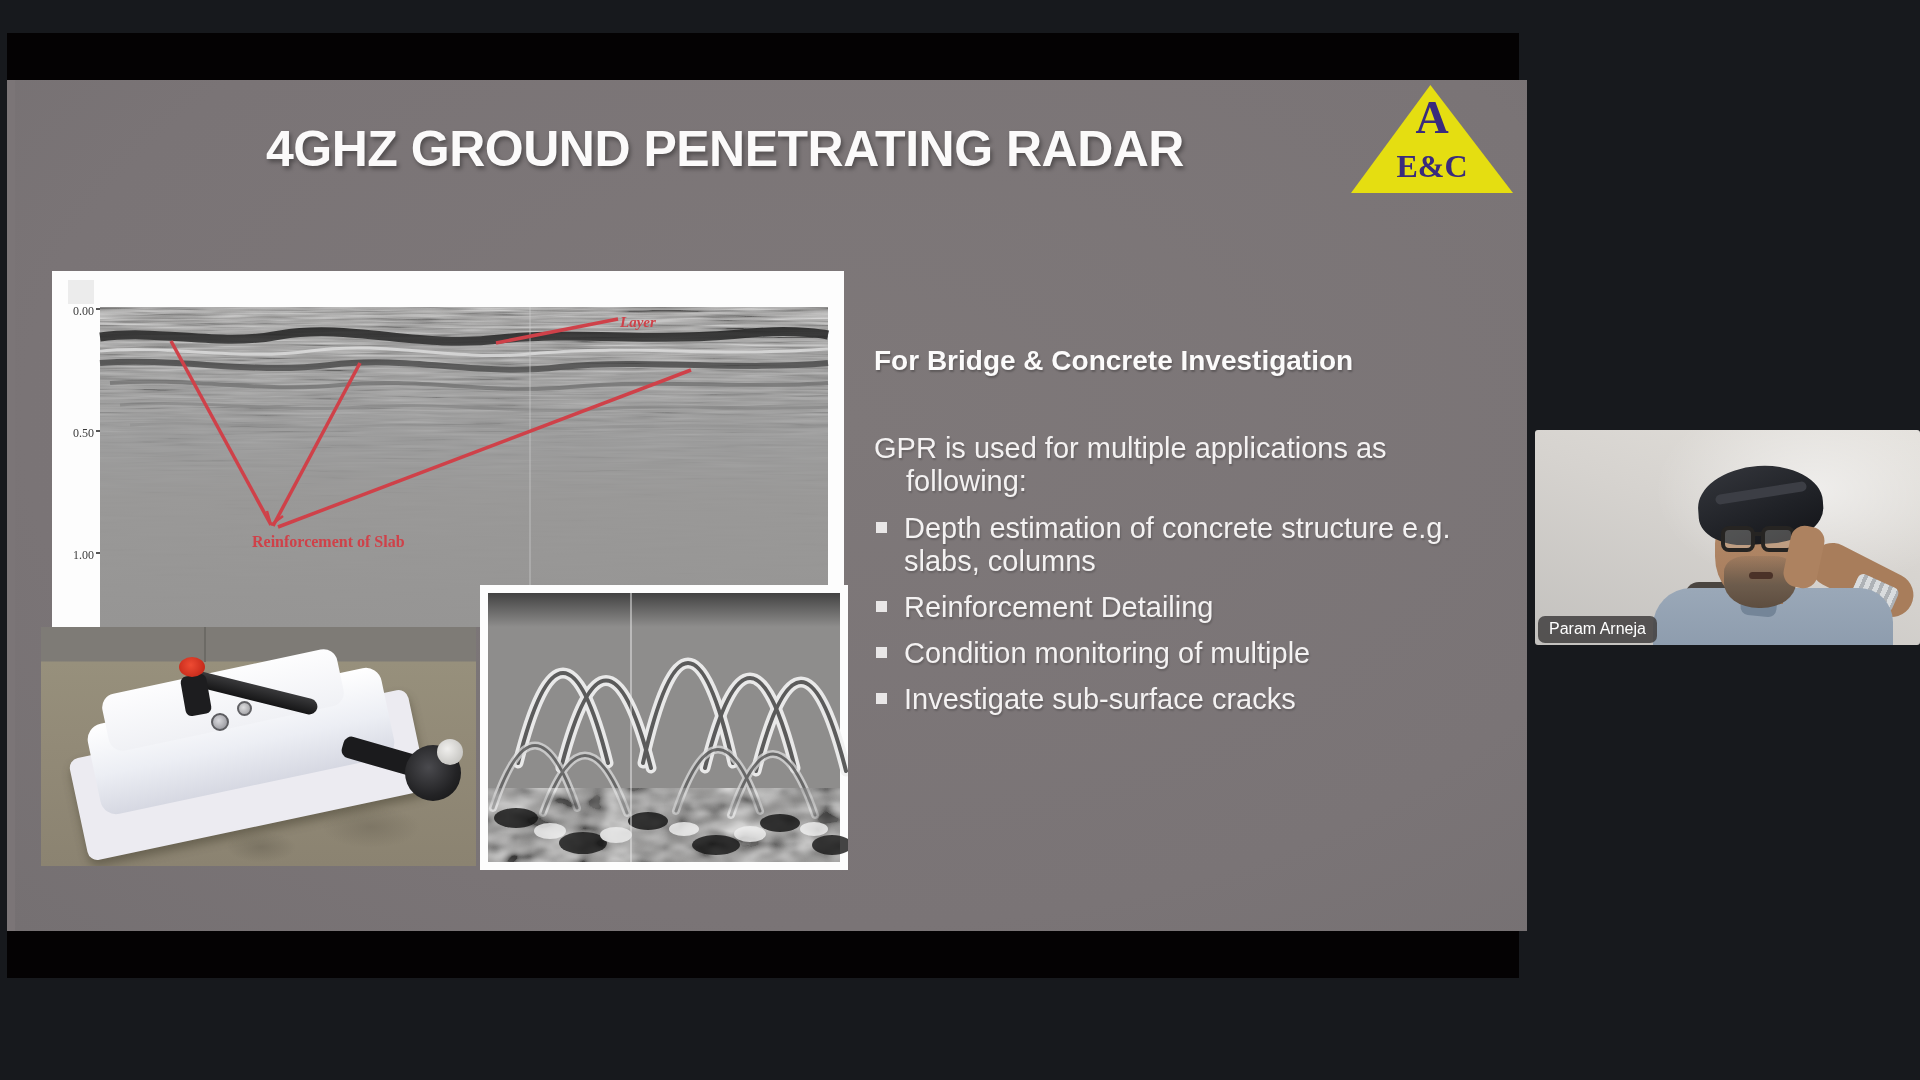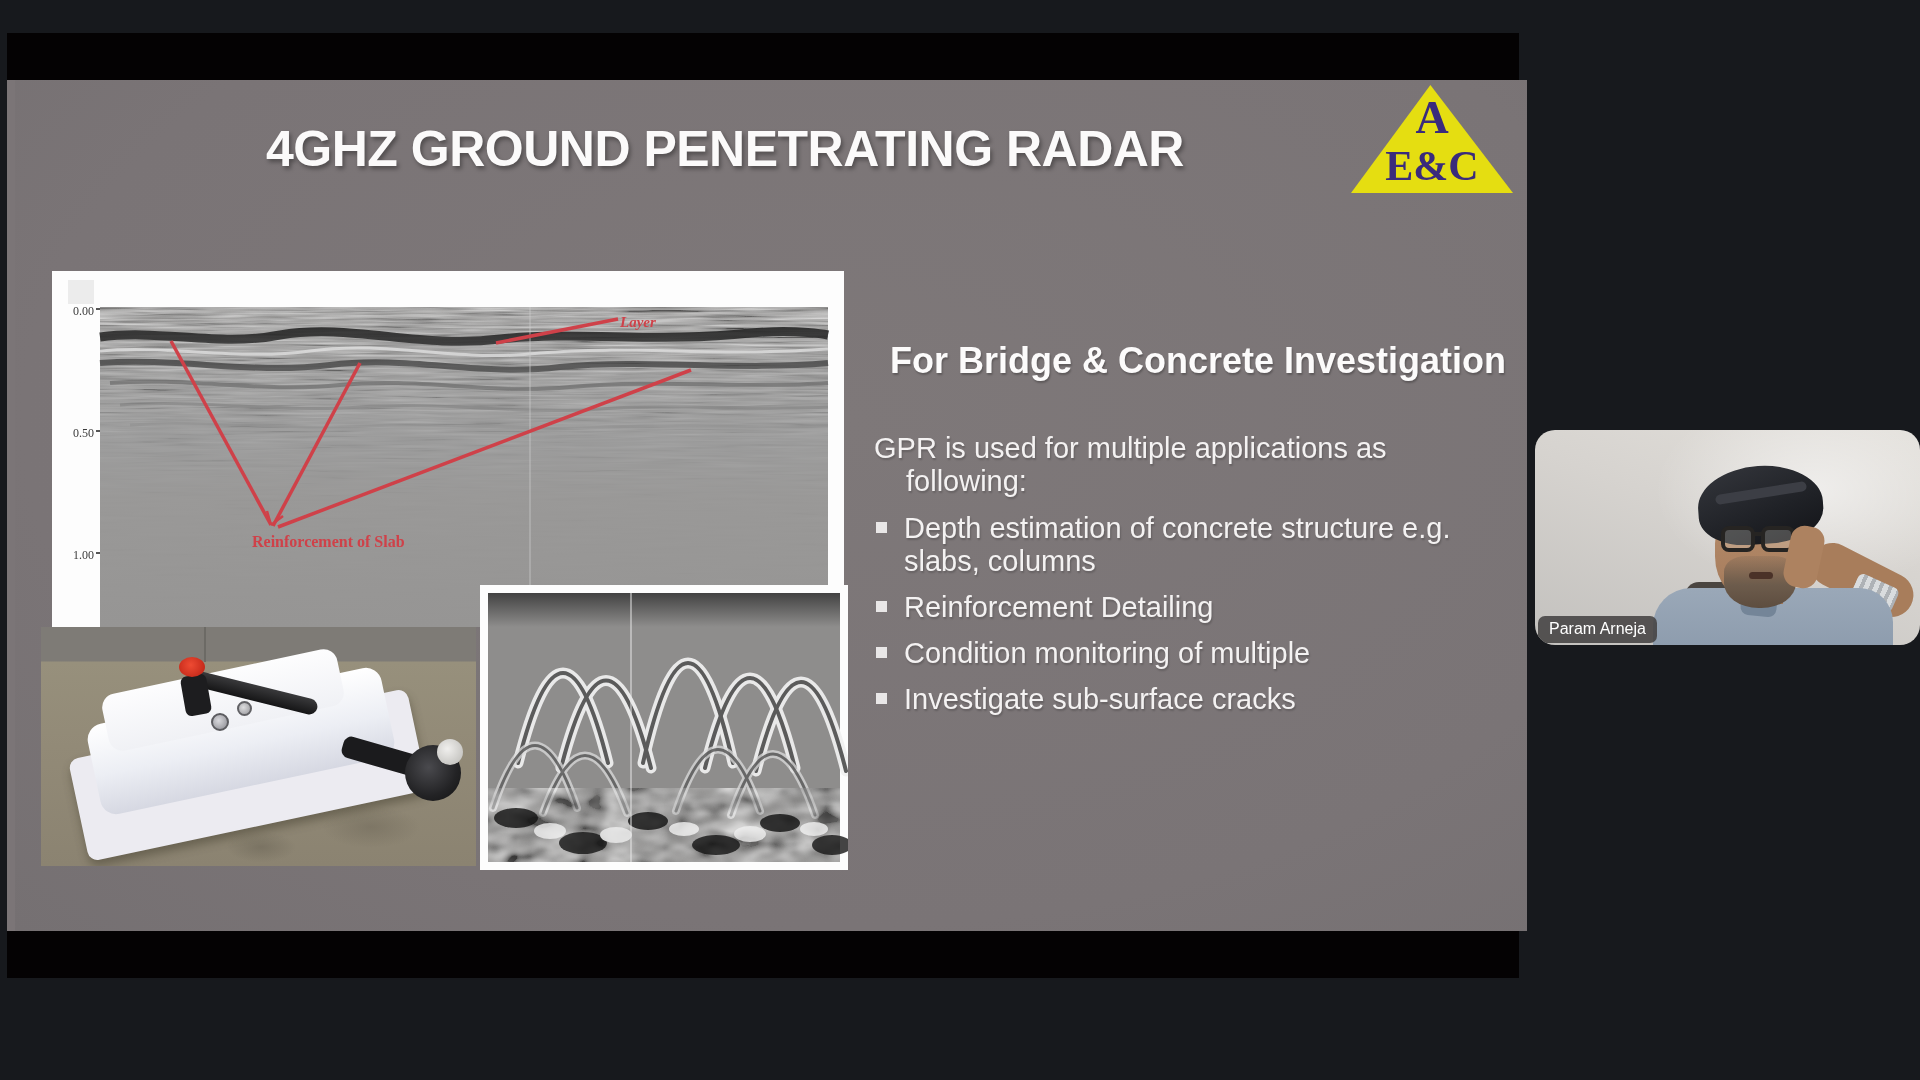--- a/index.html
+++ b/index.html
@@ -21,21 +21,21 @@
                  letter-spacing:-0.5px; text-shadow:2px 3px 4px rgba(0,0,0,0.35); }
 
   
   .logo { position:absolute; left:1336px; top:5px; width:162px; height:108px; }
   .logo-tri { position:absolute; inset:0; background:#e5de11;
               clip-path:polygon(49% 0, 0 100%, 100% 100%); }
   .logo-a   { position:absolute; left:0; top:10px; width:100%; text-align:center;
               font-family:"Liberation Serif", serif; font-weight:700; font-size:46px; line-height:46px;
               color:#3a2b7c; }
   .logo-ec  { position:absolute; left:0; top:58px; width:100%; text-align:center;
-              font-family:"Liberation Serif", serif; font-weight:700; font-size:42px; line-height:46px;
+              font-family:"Liberation Serif", serif; font-weight:700; font-size:32px; line-height:46px;
               color:#3a2b7c; }
 
   
   .panel1 { position:absolute; left:37px; top:191px; width:700px; height:356px;font-family:Liberation Serif, serif; }
   .panel2 { position:absolute; left:465px; top:505px; width:368px; height:285px; }
 
   
   .photo { position:absolute; left:26px; top:547px; width:435px; height:239px; overflow:hidden;
            background:
              radial-gradient(60px 26px at 80px 190px, rgba(120,112,96,.55), rgba(120,112,96,0) 70%),
@@ -65,31 +65,31 @@
                   background:radial-gradient(circle at 40% 40%, #dcdcde, #96969a); border:2px solid #616165; }
   .photo .wheel-arm { position:absolute; left:300px; top:120px; width:92px; height:22px; background:#1b1b1d;
                       border-radius:8px; transform:rotate(16deg); }
   .photo .wheel { position:absolute; left:364px; top:118px; width:56px; height:56px; border-radius:50%;
                   background:radial-gradient(circle at 42% 40%, #4a4a4e 0%, #232325 60%, #111 100%); }
   .photo .hub   { position:absolute; left:396px; top:112px; width:26px; height:26px; border-radius:50%;
                   background:radial-gradient(circle at 40% 38%, #f0efed, #b9b8b4); }
 
   
   .rp-heading { position:absolute; left:859px; top:262px; color:#fcfbfb; font-weight:bold;
-                font-size:36px; line-height:38px; text-shadow:1px 2px 2px rgba(0,0,0,.25);margin-left:16px; }
+                font-size:28px; line-height:38px; text-shadow:1px 2px 2px rgba(0,0,0,.25); }
   .rp-intro   { position:absolute; left:859px; top:352px; width:600px; color:#f4f2f2;
                 font-size:29px; line-height:33px; padding-left:32px; text-indent:-32px;
                 text-shadow:1px 2px 2px rgba(0,0,0,.2); }
   .rp-bullets { position:absolute; left:859px; top:432px; width:612px; list-style:none; }
   .rp-bullets li { position:relative; padding-left:30px; margin-bottom:13px; color:#f4f2f2;
                    font-size:29px; line-height:33px; text-shadow:1px 2px 2px rgba(0,0,0,.2); }
   .bsq { position:absolute; left:2px; top:10px; width:11px; height:11px; background:#e9e7e7; }
 
   
-  .vthumb { position:absolute; left:1535px; top:430px; width:385px; height:215px; border-radius:20px;
+  .vthumb { position:absolute; left:1535px; top:430px; width:385px; height:215px; border-radius:3px;
             overflow:hidden; background:linear-gradient(200deg, #e3e0db 0%, #d6d3cf 45%, #c3c1be 100%); }
   .vthumb .wall-glow { position:absolute; left:120px; top:-40px; width:320px; height:200px; border-radius:50%;
             background:radial-gradient(closest-side, rgba(255,255,255,.55), rgba(255,255,255,0)); }
   .chair { position:absolute; left:150px; top:152px; width:52px; height:70px; background:#4a4540;
            border-radius:14px; }
   .torso { position:absolute; left:118px; top:158px; width:240px; height:90px;
            background:linear-gradient(180deg,#9aa8b8 0%, #8796a8 100%); border-radius:38px 34px 0 0; }
   .collar { position:absolute; left:206px; top:160px; width:36px; height:26px; background:#748598;
             border-radius:8px; transform:rotate(6deg); }
   .neck  { position:absolute; left:204px; top:140px; width:44px; height:34px; background:#a67c5c; }

